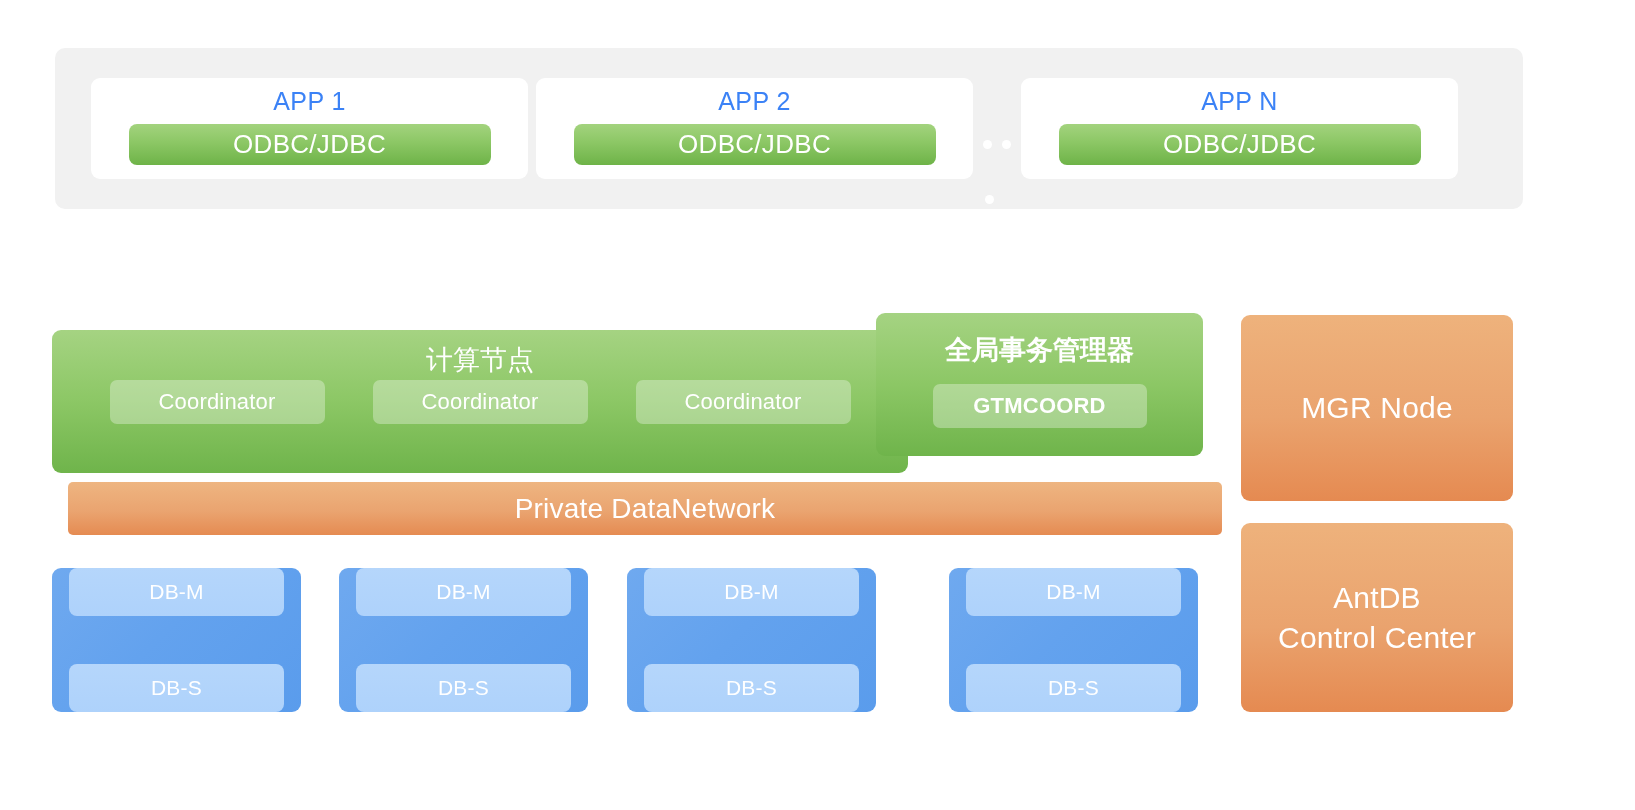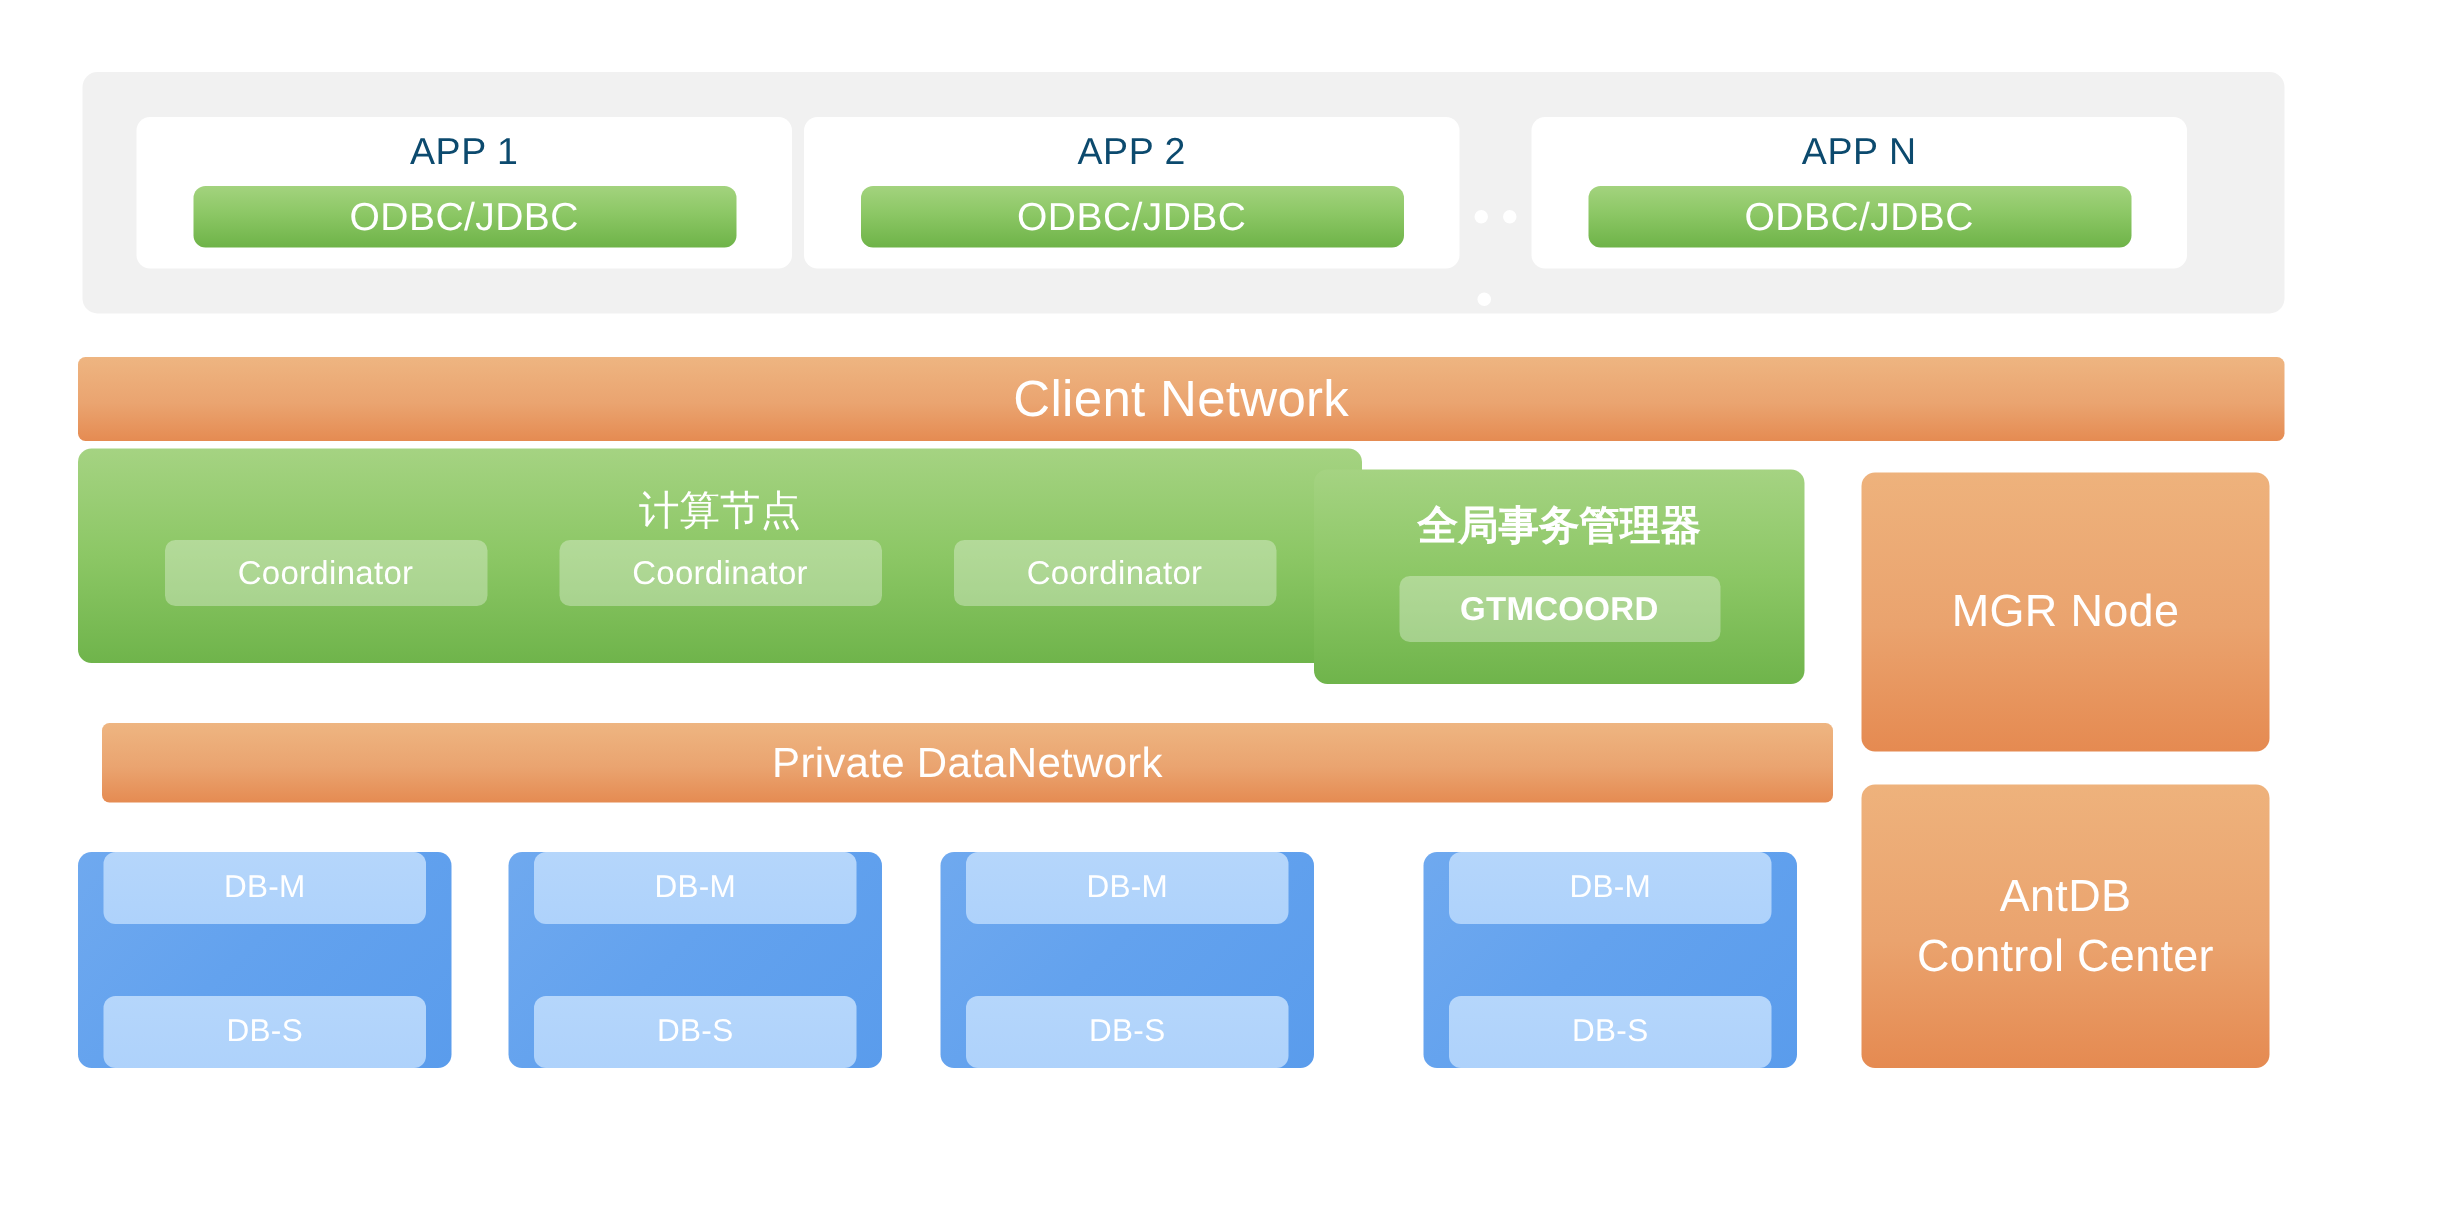--- a/index.html
+++ b/index.html
@@ -40,21 +40,21 @@
     align-items: center;
     justify-content: flex-start;
     padding-top: 6px;
   }
   .app-card.c1 { left: 36px;  width: 437px; }
   .app-card.c2 { left: 481px; width: 437px; }
   .app-card.c3 { left: 966px; width: 437px; }
 
   .app-title {
     font-size: 25px;
-    color: #0c4a6e;
+    color: #3b82f6;
     letter-spacing: .4px;
     line-height: 34px;
     font-weight: 400;
   }
 
   .odbc-pill {
     margin-top: 6px;
     width: 362px;
     height: 41px;
     border-radius: 8px;
@@ -120,23 +120,23 @@
     color: #ffffff;
   }
   .green-block .gb-title {
     text-align: center;
     color: #ffffff;
     font-size: 27px;
     line-height: 27px;
   }
 
   .block-compute {
-    left: 52px; top: 299px;
+    left: 52px; top: 330px;
     width: 856px; height: 143px;
-    padding-top: 28px;
+    padding-top: 17px;
   }
   .block-compute .coord-row {
     display: flex;
     justify-content: center;
     gap: 48px;
     margin-top: 6px;
   }
   .coord-pill {
     width: 215px;
     height: 44px;
@@ -248,21 +248,20 @@
       <span class="dot"></span>
     </div>
     <div class="dot-lone"></div>
 
     <div class="app-card c3">
       <div class="app-title">APP N</div>
       <div class="odbc-pill">ODBC/JDBC</div>
     </div>
   </div>
 
-  <div class="net-bar bar-client">Client Network</div>
 
   <div class="green-block block-compute">
     <div class="gb-title">计算节点</div>
     <div class="coord-row">
       <div class="coord-pill">Coordinator</div>
       <div class="coord-pill">Coordinator</div>
       <div class="coord-pill">Coordinator</div>
     </div>
   </div>
 

